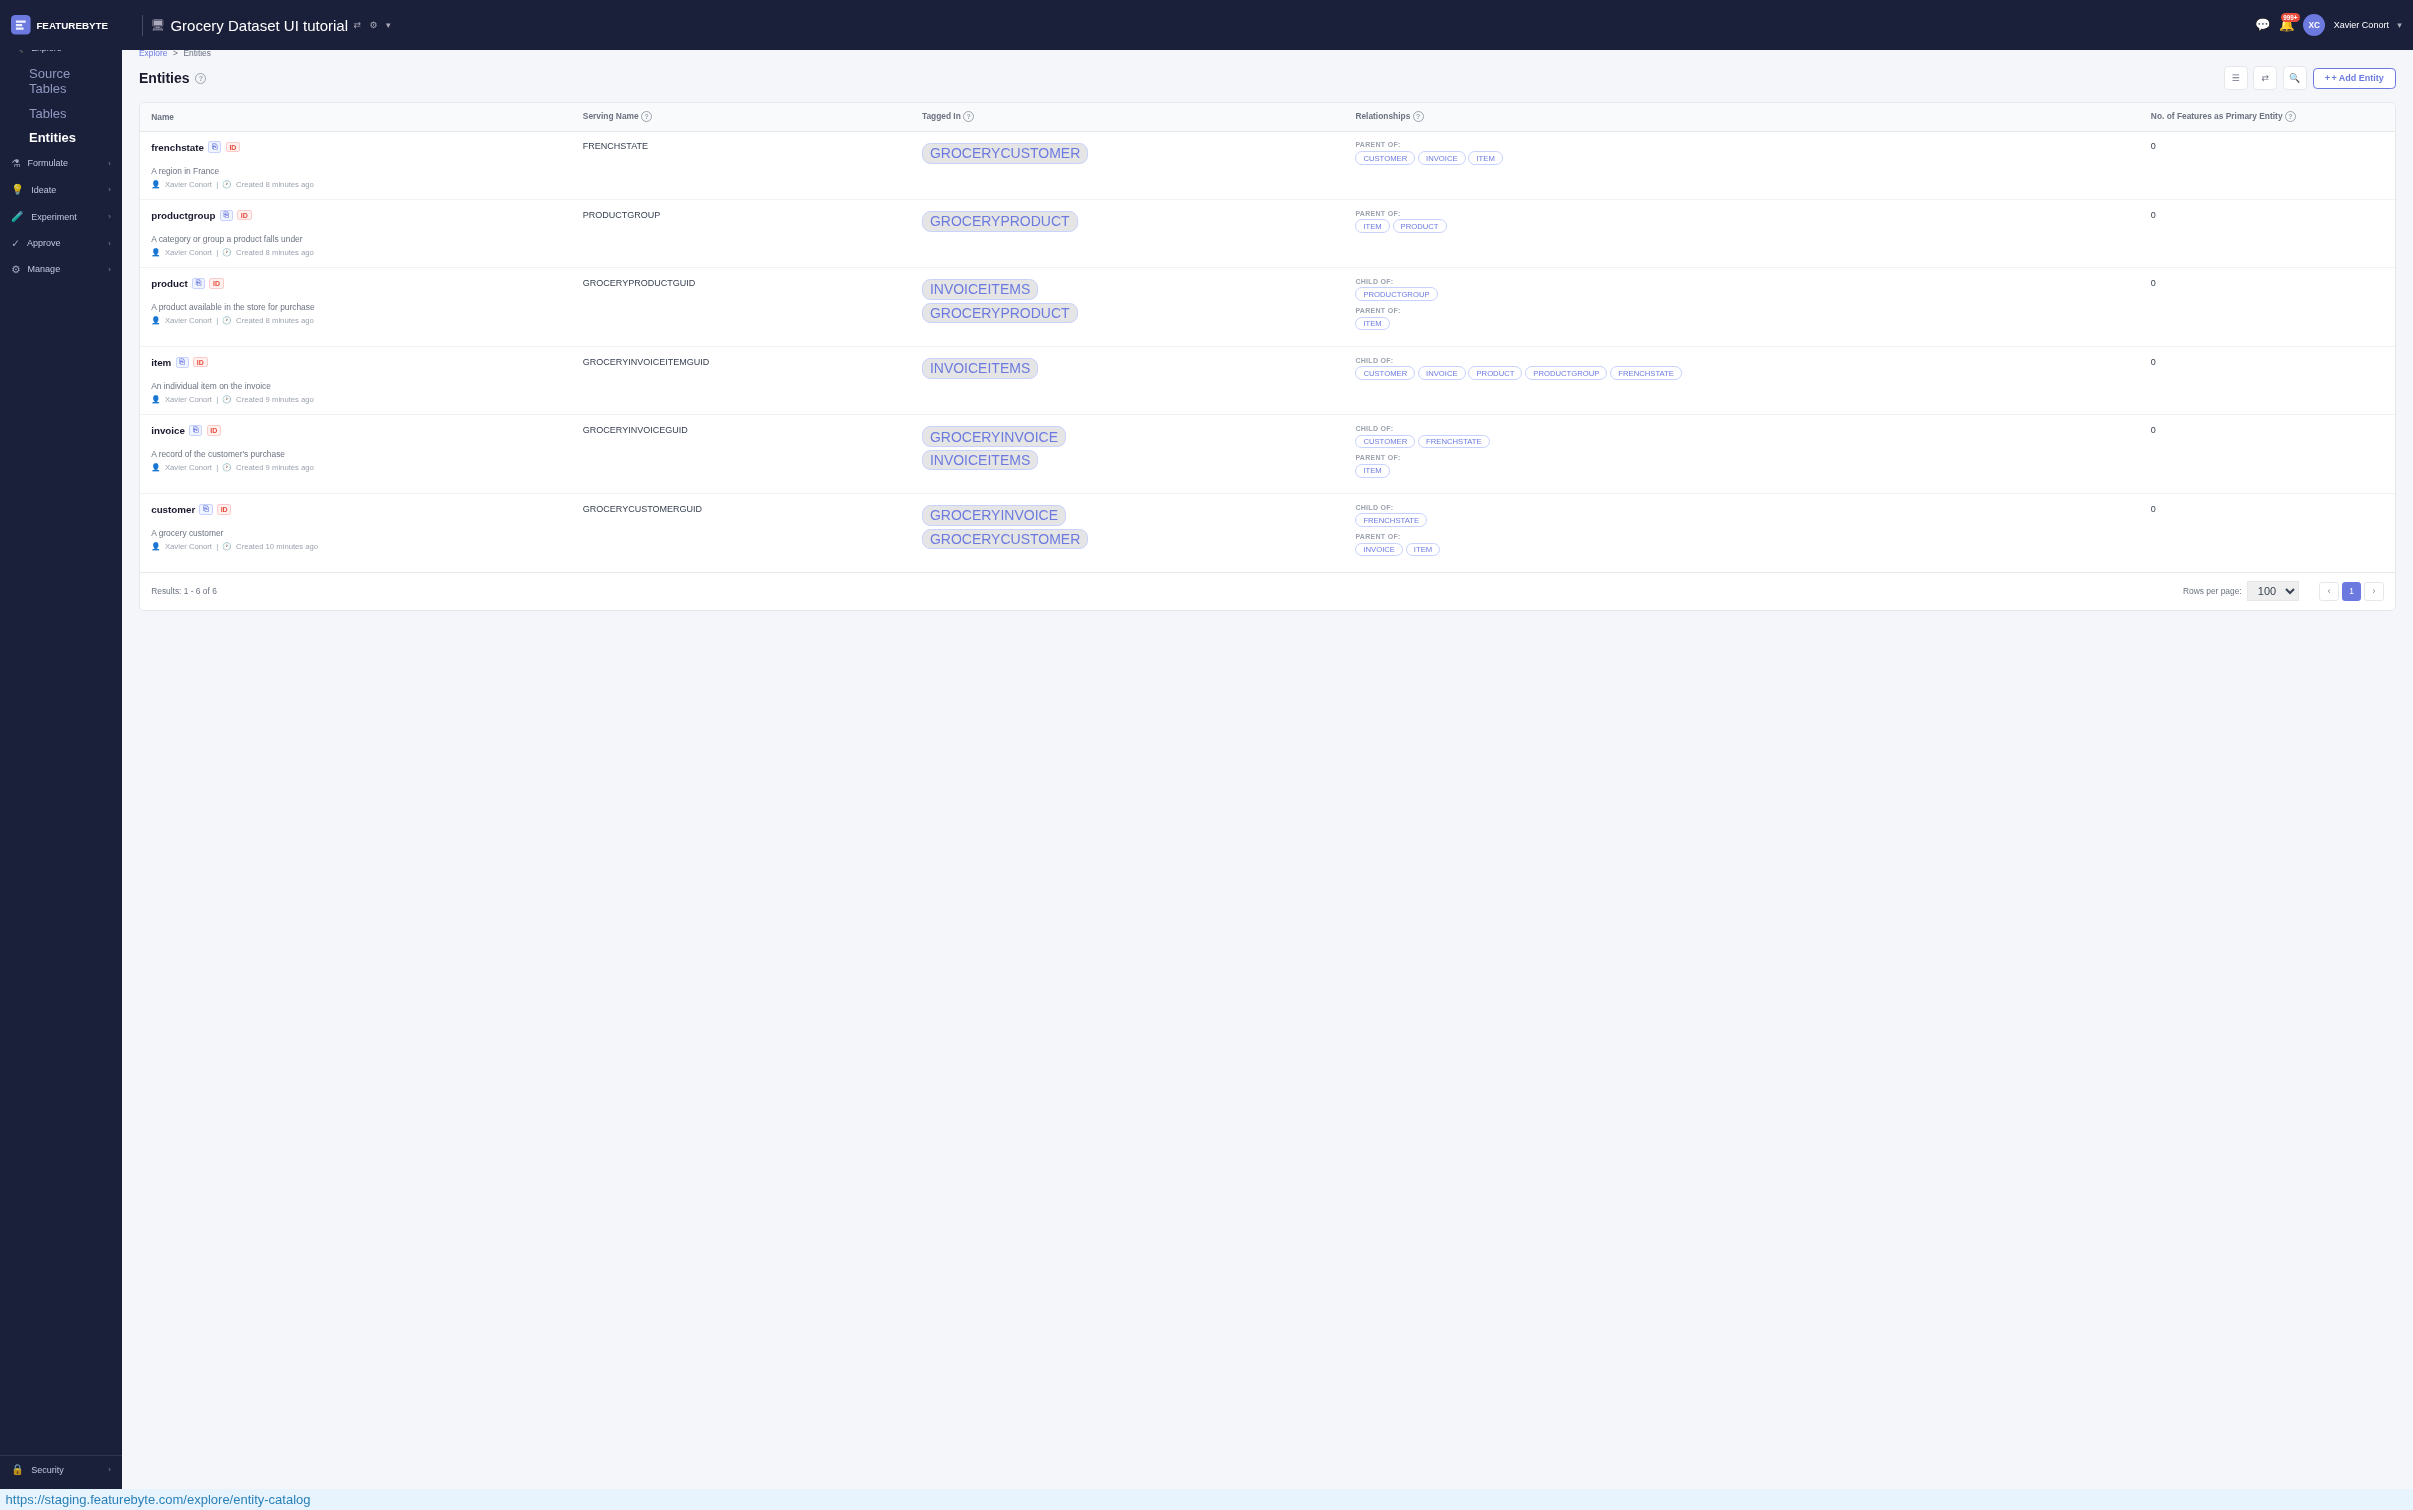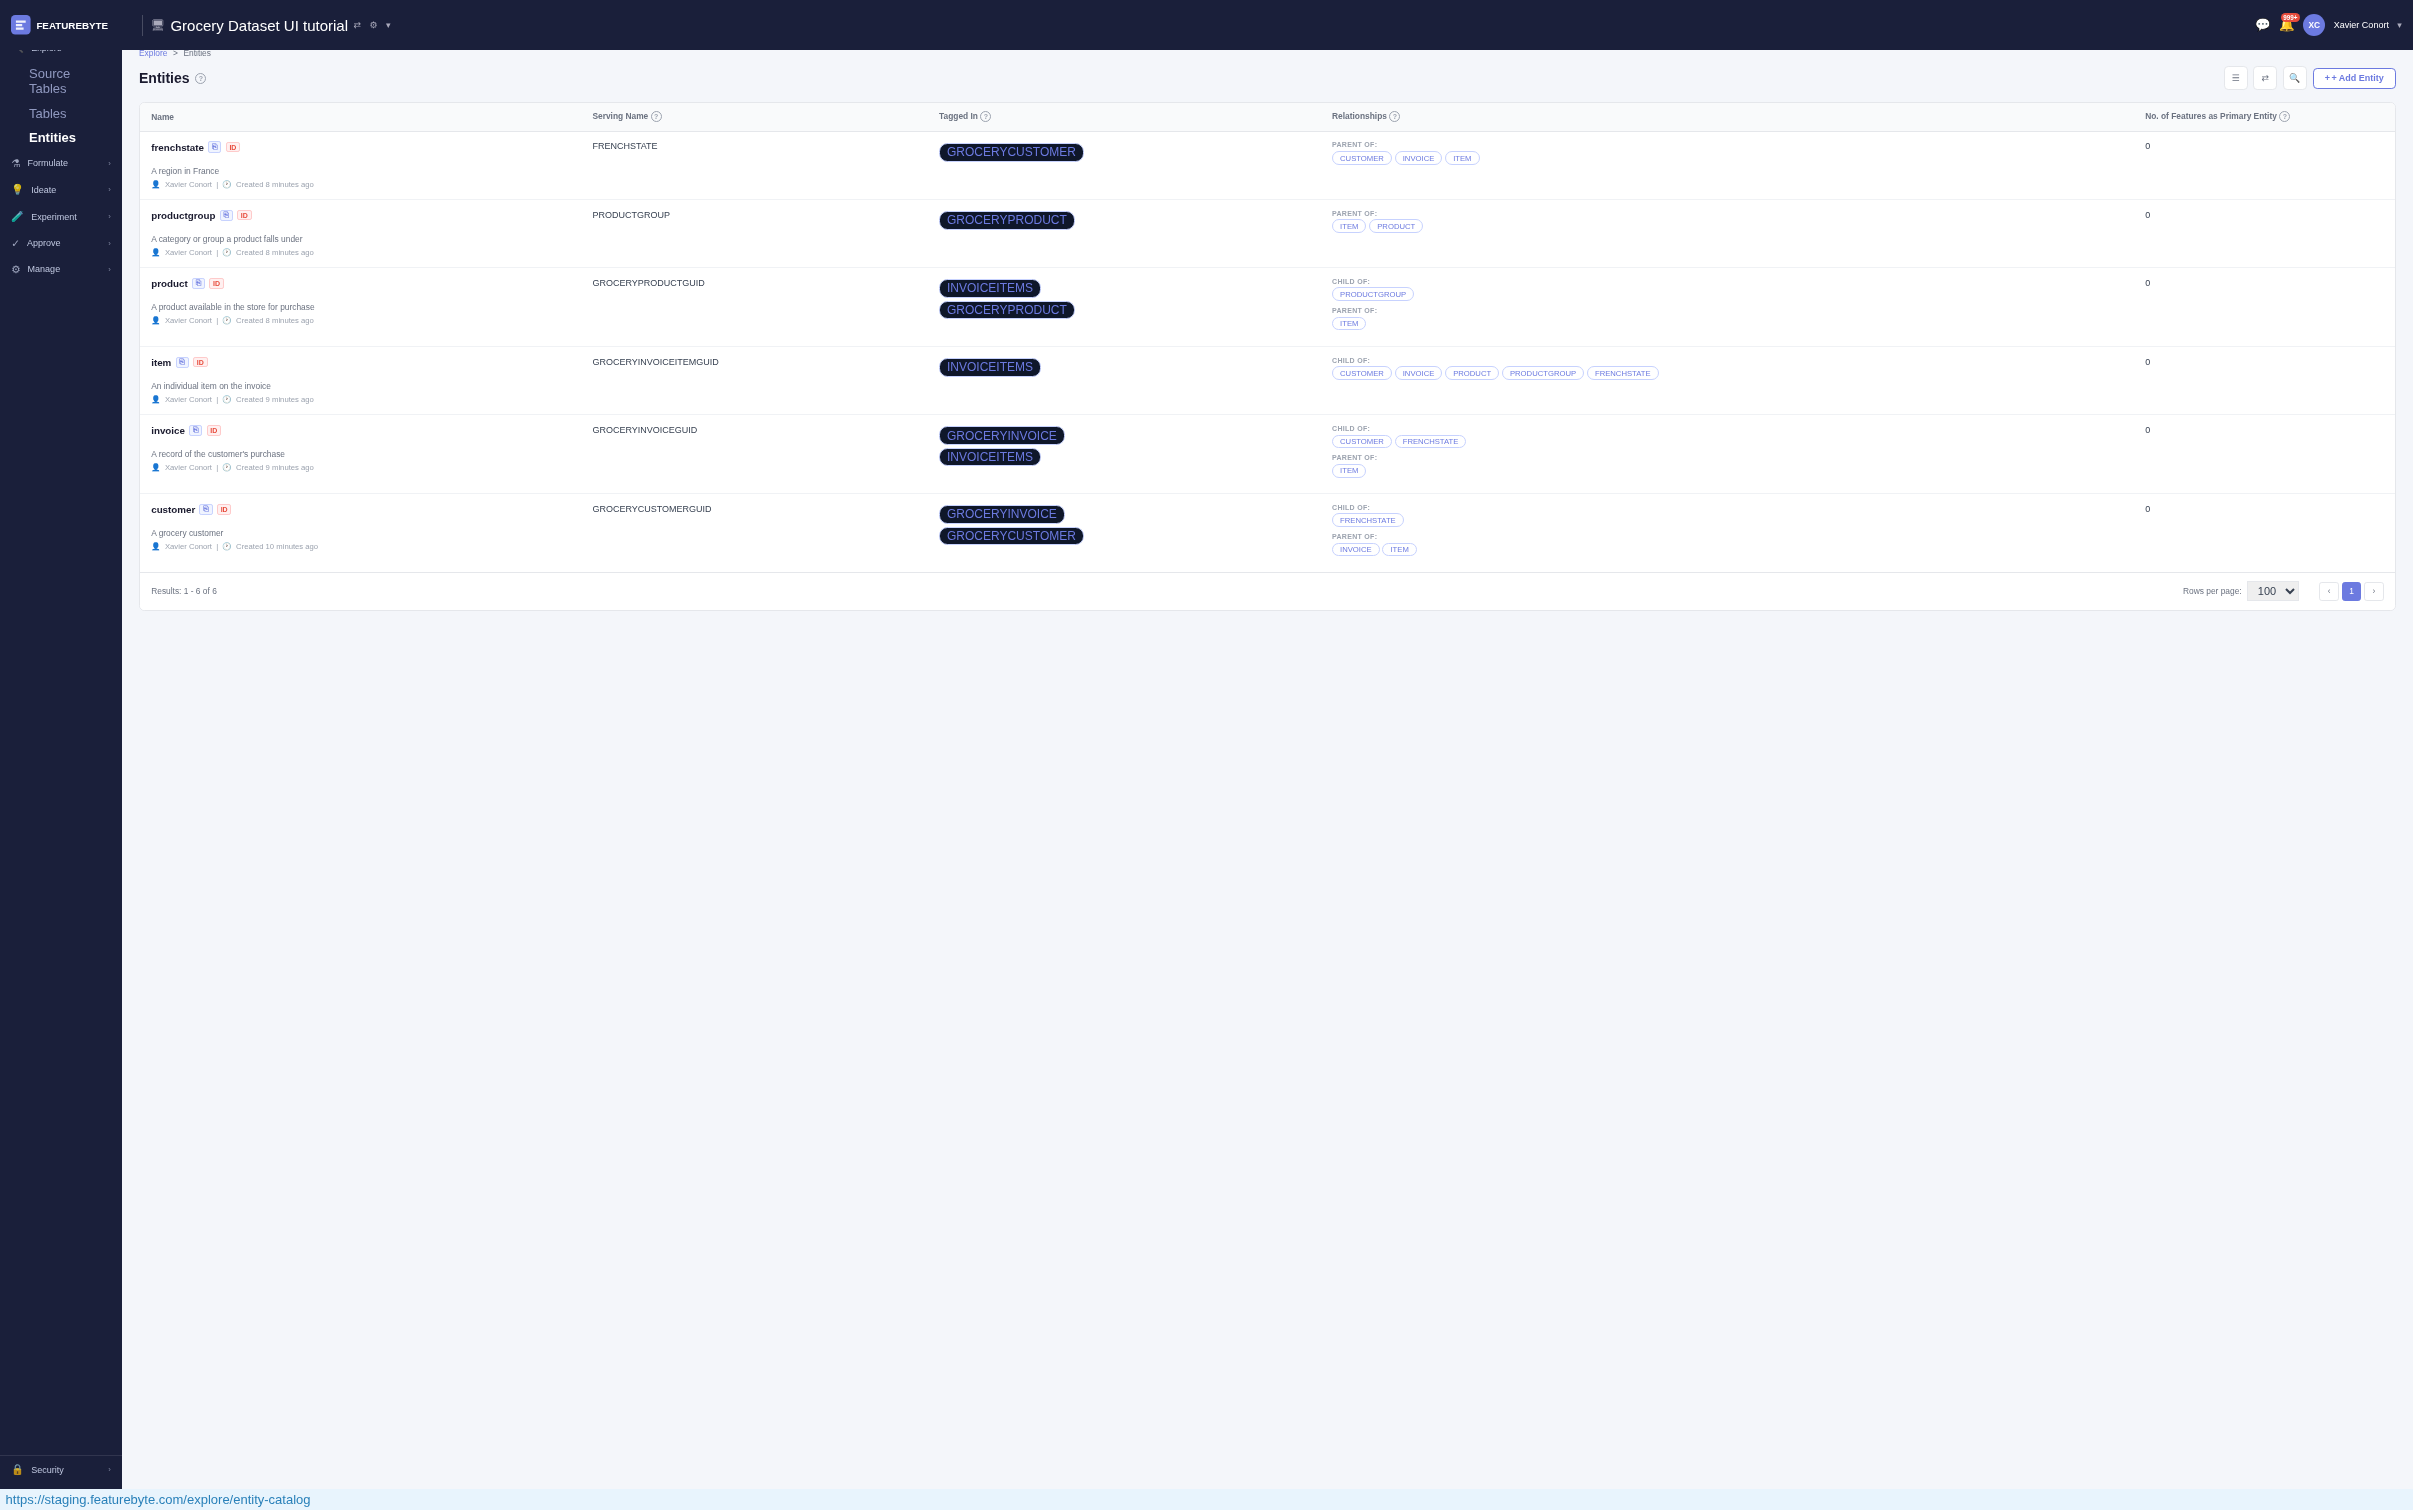--- a/index.html
+++ b/index.html
@@ -71,21 +71,21 @@
     .entity-desc { color: #6b7280; font-size: 8.4px; margin-top: 13px; }
     .entity-meta { display: flex; align-items: center; gap: 4.2px; margin-top: 4.2px; color: #9ca3af; font-size: 7.7px; }
 
     .code-icon { background: #f0f4ff; border: 0.7px solid #c7d2fe; border-radius: 2.1px; padding: 0.7px 2.8px; font-size: 7px; color: #6c7ae0; cursor: pointer; }
     .id-icon { background: #fff0f0; border: 0.7px solid #fecaca; border-radius: 2.1px; padding: 0.7px 2.8px; font-size: 7px; color: #e74c3c; cursor: pointer; }
 
     .serving-name { font-size: 9px; color: #374151; font-weight: 500; }
 
     .tag-badge {
       display: inline-block; border: 0.7px solid #c7d2fe; border-radius: 8.4px;
-      padding: 1.4px 7px; font-size: 12px; color: #6c7ae0; background: #0f172a;
+      padding: 1.4px 7px; font-size: 14px; color: #6c7ae0; background: #e5e5e5;
       font-weight: 500; margin: 1.4px 1.4px 1.4px 0;
     }
 
     .rel-section { margin-bottom: 5.6px; }
     .rel-label { font-size: 7px; font-weight: 700; color: #9ca3af; letter-spacing: 0.3px; margin-bottom: 2.8px; }
     .rel-badges { display: flex; flex-wrap: wrap; gap: 2.8px; }
     .rel-badge {
       border: 0.7px solid #c7d2fe; border-radius: 8.4px;
       padding: 1.4px 7px; font-size: 7.7px; color: #6c7ae0; background: white;
       font-weight: 500;

